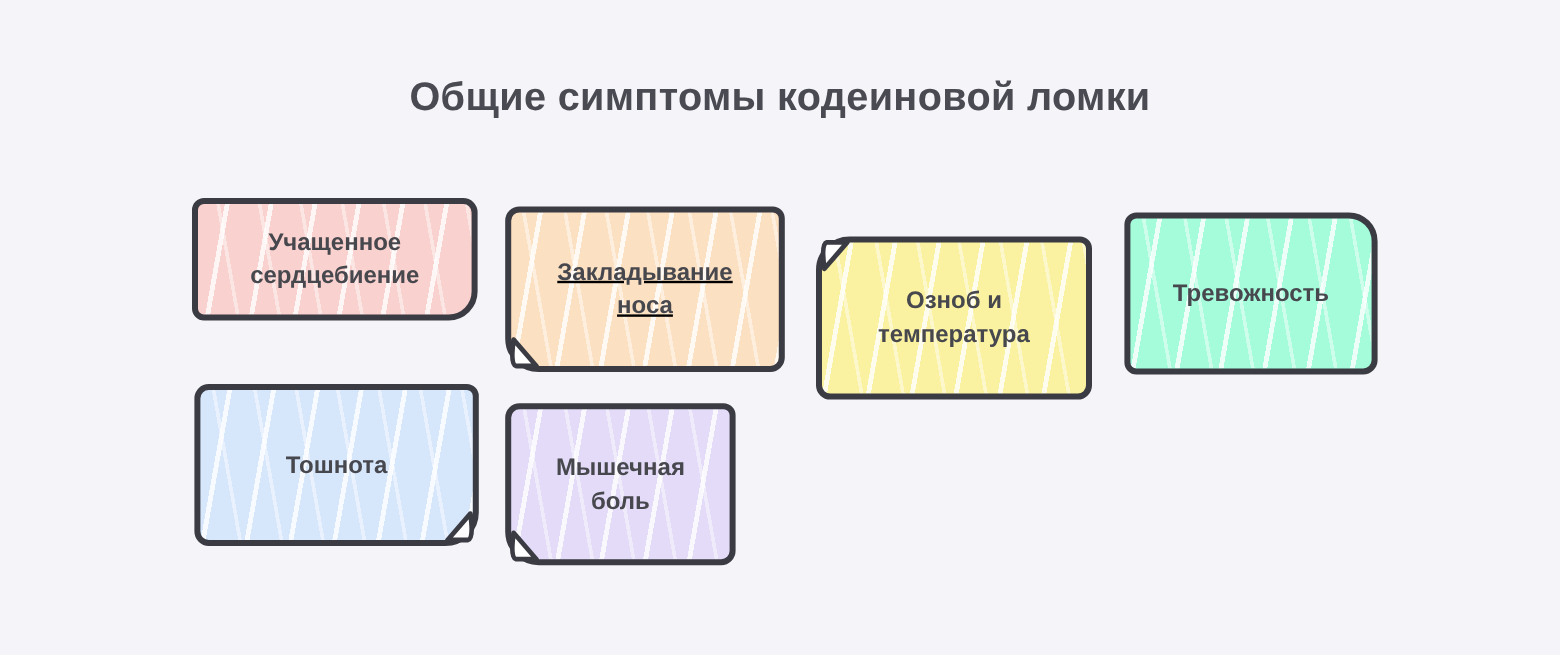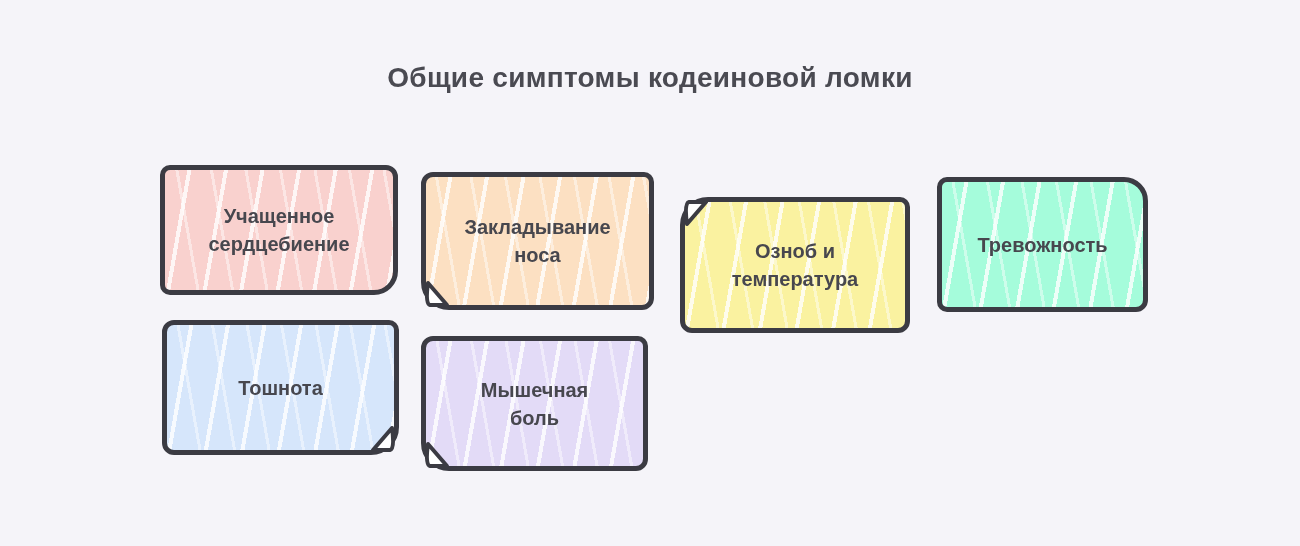--- a/index.html
+++ b/index.html
@@ -16,21 +16,21 @@
   }
   .canvas {
     position: relative;
     width: 1300px; height: 546px;
     background: var(--bg);
   }
   .title {
     position: absolute;
     top: 62px; left: 0; right: 0;
     text-align: center;
-    font-size: 28px;
+    font-size: 33px;
     font-weight: bold;
     letter-spacing: 0.3px;
     color: #4a4a52;
   }
   .note {
     position: absolute;
     border: 5px solid var(--ink);
     display: flex;
     align-items: center;
     justify-content: center;
@@ -64,31 +64,31 @@
     font-size: 20px;
     font-weight: bold;
     line-height: 1.4;
     color: var(--text);
     white-space: pre-line;
     padding: 6px 14px;
     position: relative;
     z-index: 1;
   }
   
-  .n1 { left: 160px; top: 165px; width: 238px; height: 130px;
+  .n1 { left: 160px; top: 165px; width: 238px; height: 102px;
         border-radius: 10px 12px 24px 10px; }
   .n2 { left: 421px; top: 172px; width: 233px; height: 138px;
-        border-radius: 12px 10px 12px 28px; }
+        border-radius: 12px 10px 12px 28px; text-decoration: underline; }
   .n3 { left: 680px; top: 161px; width: 230px; height: 136px;
         border-radius: 28px 10px 12px 12px; margin-top: 36px; }
   .n4 { left: 937px; top: 177px; width: 211px; height: 135px;
         border-radius: 10px 24px 12px 10px; }
   .n5 { left: 162px; top: 320px; width: 237px; height: 135px;
         border-radius: 12px 10px 28px 12px; }
-  .n6 { left: 421px; top: 336px; width: 227px; height: 135px;
+  .n6 { left: 421px; top: 336px; width: 192px; height: 135px;
         border-radius: 12px 10px 12px 28px; }
   
   .fold {
     position: absolute;
     width: 34px; height: 34px;
     z-index: 2;
     pointer-events: none;
   }
   .fold svg { display: block; width: 34px; height: 34px; }
   .fold-bl { left: -5px; bottom: -6px; }

